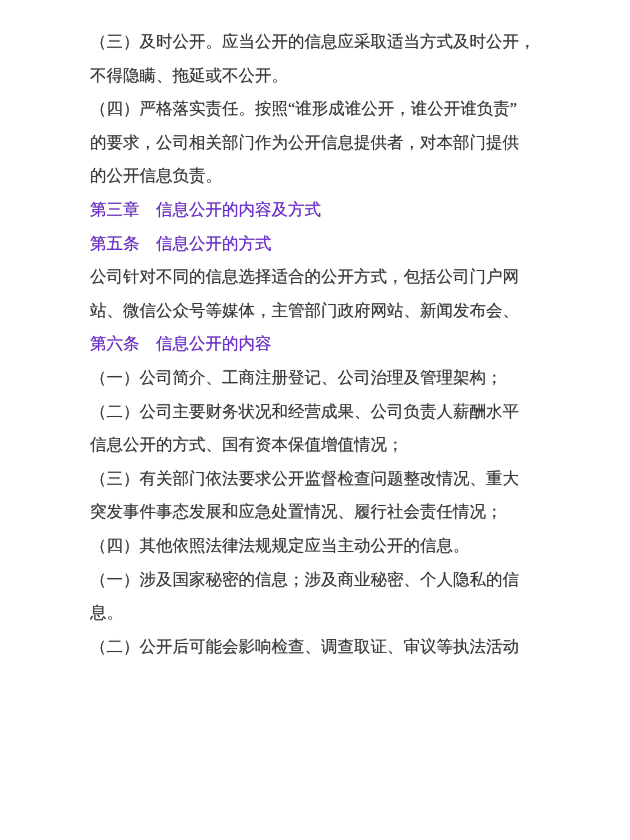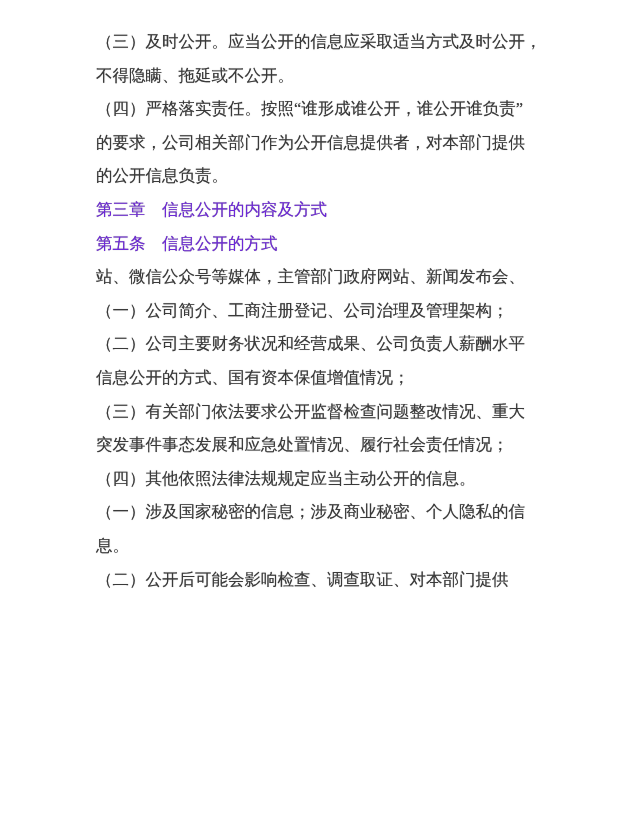--- a/index.html
+++ b/index.html
@@ -9,21 +9,21 @@
   .canvas {
     position: relative;
     width: 630px;
     height: 840px;
     background: #ffffff;
     overflow: hidden;
     font-family: "Liberation Serif", "DejaVu Serif", serif;
   }
   .text-column {
     position: absolute;
-    left: 96px;
+    left: 90px;
     top: 25px;
     width: 452px;
   }
   .doc-line {
     height: 33.6px;
     line-height: 33.6px;
     font-size: 16.5px;
     letter-spacing: 0px;
     color: #3a3a3a;
     white-space: nowrap;
@@ -40,24 +40,26 @@
 
 <div class="canvas">
   <div class="text-column" id="text-column">
       <div class="doc-line">（三）及时公开。应当公开的信息应采取适当方式及时公开，</div>
       <div class="doc-line">不得隐瞒、拖延或不公开。</div>
       <div class="doc-line">（四）严格落实责任。按照“谁形成谁公开，谁公开谁负责”</div>
       <div class="doc-line">的要求，公司相关部门作为公开信息提供者，对本部门提供</div>
       <div class="doc-line">的公开信息负责。</div>
       <div class="doc-line heading">第三章　信息公开的内容及方式</div>
       <div class="doc-line heading">第五条　信息公开的方式</div>
+      <div class="doc-line">公司针对不同的信息选择适合的公开方式，包括公司门户网</div>
       <div class="doc-line">站、微信公众号等媒体，主管部门政府网站、新闻发布会、</div>
+      <div class="doc-line heading">第六条　信息公开的内容</div>
       <div class="doc-line">（一）公司简介、工商注册登记、公司治理及管理架构；</div>
       <div class="doc-line">（二）公司主要财务状况和经营成果、公司负责人薪酬水平</div>
       <div class="doc-line">信息公开的方式、国有资本保值增值情况；</div>
       <div class="doc-line">（三）有关部门依法要求公开监督检查问题整改情况、重大</div>
       <div class="doc-line">突发事件事态发展和应急处置情况、履行社会责任情况；</div>
       <div class="doc-line">（四）其他依照法律法规规定应当主动公开的信息。</div>
       <div class="doc-line">（一）涉及国家秘密的信息；涉及商业秘密、个人隐私的信</div>
       <div class="doc-line">息。</div>
-      <div class="doc-line">（二）公开后可能会影响检查、调查取证、对本部门提供</div>
+      <div class="doc-line">（二）公开后可能会影响检查、调查取证、审议等执法活动</div>
     </div>
 </div>
 
 </body></html>

